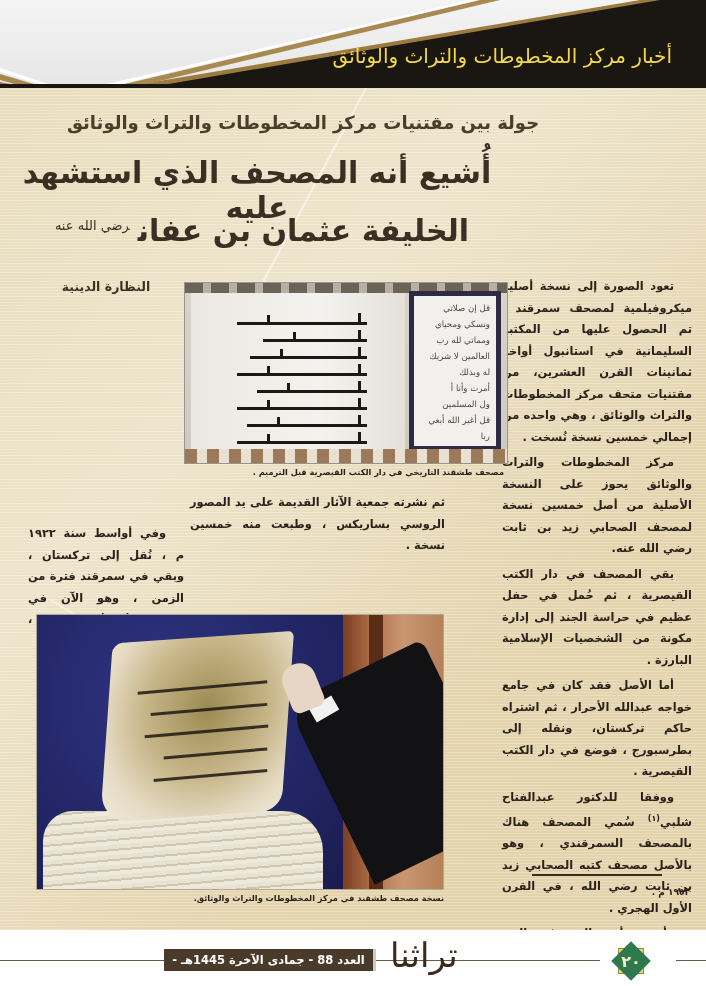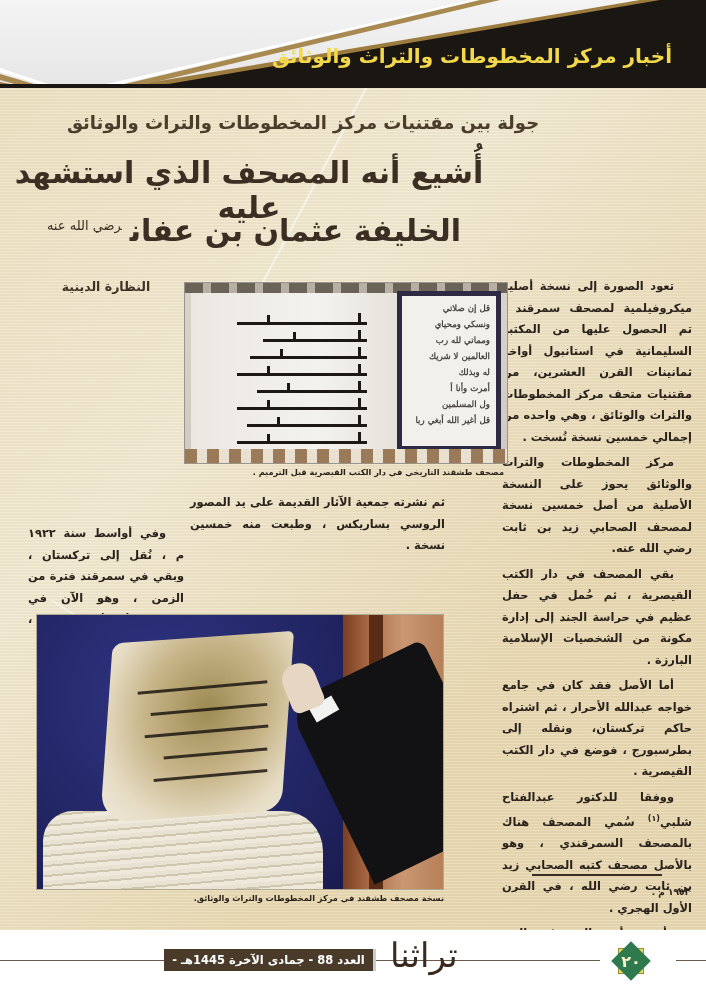--- a/index.html
+++ b/index.html
@@ -22,30 +22,30 @@
     background: rgba(255,255,255,0.45); transform: rotate(-58deg); transform-origin: top;
   }
 
   
   .header { position: absolute; left: 0; top: 0; width: 706px; height: 88px; overflow: hidden; }
   .header .white-top { position: absolute; inset: 0; background: linear-gradient(180deg,#f4f4f4,#e6e6e6); }
   .header svg { position: absolute; left: 0; top: 0; }
   .header-title {
     position: absolute; right: 34px; top: 44px;
     font-family: "DejaVu Sans", sans-serif; font-size: 20px; color: #f2d84a;
-    letter-spacing: 0px; font-weight: bold;
+    letter-spacing: 0px; font-weight: normal;
   }
 
   
   .kicker {
     position: absolute; top: 112px; left: 0; width: 706px; text-align: center; padding-right: 100px;
     font-size: 18px; font-weight: bold; color: #4a3d2a;
   }
   .headline {
-    position: absolute; left: 0; width: 558px; text-align: center;
+    position: absolute; left: 8px; width: 558px; text-align: center;
     font-size: 30px; font-weight: bold; color: #3a2f22; font-family: "DejaVu Sans", sans-serif;
   }
   .headline.l1 { top: 155px; padding-right: 60px; }
   .headline.l2 { top: 213px; padding-right: 50px; }
   .honorific { font-size: 13px; font-weight: normal; vertical-align: super; margin-right: 8px; color: #3a2f22; }
 
   
   .col {
     position: absolute; font-size: 11.4px; line-height: 21.5px; color: #2a221a; font-weight: bold;
     text-align: justify; text-align-last: right;
@@ -66,21 +66,21 @@
   .photo1 .band-bot { position:absolute; left:0; bottom:0; width:100%; height:14px; background: repeating-linear-gradient(90deg,#9a7a58 0 12px,#e8e0d0 12px 22px); }
   .photo1 .page-left {
     position: absolute; left: 6px; top: 10px; width: 214px; height: 156px;
     background: linear-gradient(90deg,#ebe8e2,#f4f2ee 60%,#e4e1da);
   }
   .photo1 .kufic { position:absolute; left: 46px; top: 20px; width: 130px; }
   .photo1 .kufic div { height: 12px; margin-bottom: 5px; border-bottom: 3px solid #1c1814; position: relative; }
   .photo1 .kufic div:before { content:""; position:absolute; right: 6px; top: 0; width: 3px; height: 12px; background:#1c1814; }
   .photo1 .kufic div:after { content:""; position:absolute; left: 30px; top: 2px; width: 3px; height: 10px; background:#1c1814; }
   .photo1 .card {
-    position: absolute; right: 6px; top: 8px; width: 104px; height: 160px; background: #2e2a44; padding: 5px; font-weight: bold;
+    position: absolute; right: 6px; top: 8px; width: 92px; height: 160px; background: #2e2a44; padding: 5px;
   }
   .photo1 .card-inner {
     width: 100%; height: 100%; background: #f2f0ec; padding: 4px 6px;
     font-size: 8.6px; line-height: 16px; color: #4a4640; font-family: "DejaVu Serif", serif; text-align: right;
   }
   .caption { position: absolute; font-size: 8.2px; color: #2a221a; font-weight: bold; }
   .caption1 { left: 186px; top: 467px; width: 318px; text-align: right; }
   .caption2 { left: 40px; top: 893px; width: 404px; text-align: right; }
 
   .photo2 {

